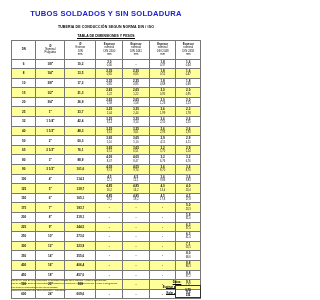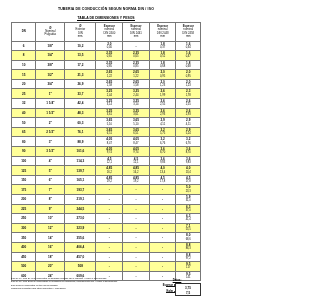--- a/index.html
+++ b/index.html
@@ -183,20 +183,21 @@
     border-bottom: 1.5px solid transparent;
   }
   .arrow.a1 { right: 26px; top: 7.6px; width: 9px; }
   .arrow.a2 { right: 26px; top: 13.8px; width: 9px; }
 </style>
 </head>
 <body>
 
 <div id="page">
 
+  <div class="title">TUBOS SOLDADOS Y SIN SOLDADURA</div>
   <div class="subtitle">TUBERIA DE CONDUCCIÓN SEGUN NORMA DIN / ISO</div>
   <div class="caption"><span>TABLA DE DIMENSIONES Y PESOS</span></div>
 
   <div class="tbl-wrap">
     <table class="grid">
       <colgroup>
         <col class="c0">
           <col class="c1">
           <col class="c2">
           <col class="c3">

